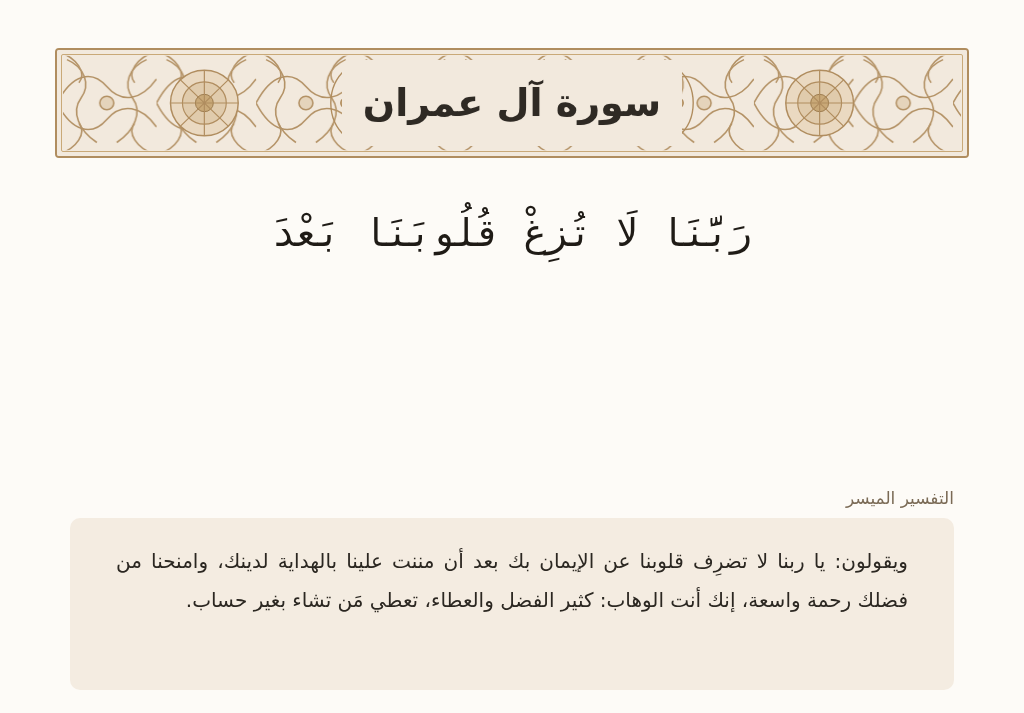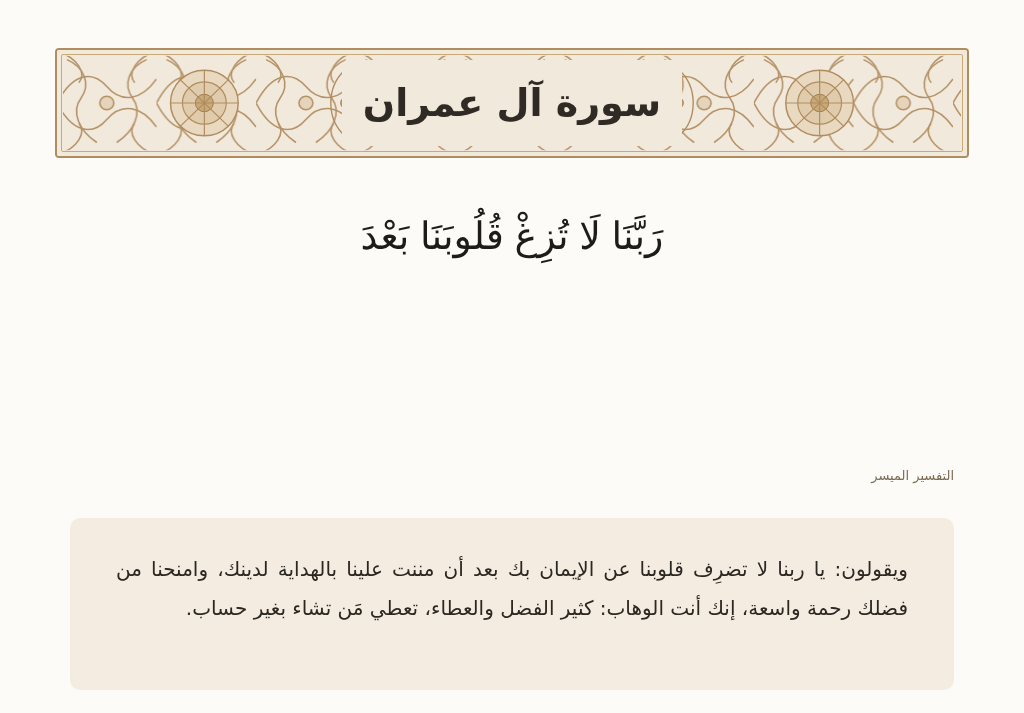--- a/index.html
+++ b/index.html
@@ -77,21 +77,21 @@
   
   .ayah-block {
     position: absolute;
     top: 200px;
     left: 70px;
     right: 70px;
     text-align: center;
     direction: rtl;
   }
   .ayah-line {
-    font-family: Liberation Sans, sans-serif;
+    font-family: Liberation Mono, monospace;
     font-size: 38px;
     line-height: 1.9;
     color: #1f1b16;
     letter-spacing: 0.5px;
     white-space: nowrap;
   }
   .ayah-line.line2 {
     font-size: 36px;
   }
   .ayah-number {
@@ -117,37 +117,37 @@
     inset: 0;
   }
   .ayah-number .marker span {
     position: relative;
     z-index: 2;
   }
 
   
   .tafsir-label {
     position: absolute;
-    top: 468px;
+    top: 488px;
     right: 70px;
     font-family: "DejaVu Sans", sans-serif;
-    font-size: 13px;
+    font-size: 17px;
     color: #7a6a55;
     direction: rtl;
   }
   .tafsir-box {
     position: absolute;
     top: 518px;
     left: 70px;
     right: 70px;
     height: 172px;
     background: #f4ece1;
     border-radius: 10px;
     box-sizing: border-box;
-    padding: 32px 46px;
+    padding: 24px 46px;
     direction: rtl;
   }
   .tafsir-text {
     font-family: "DejaVu Sans", sans-serif;
     font-size: 20px;
     line-height: 1.95;
     color: #2b2721;
     text-align: justify;
     text-align-last: right;
   }

